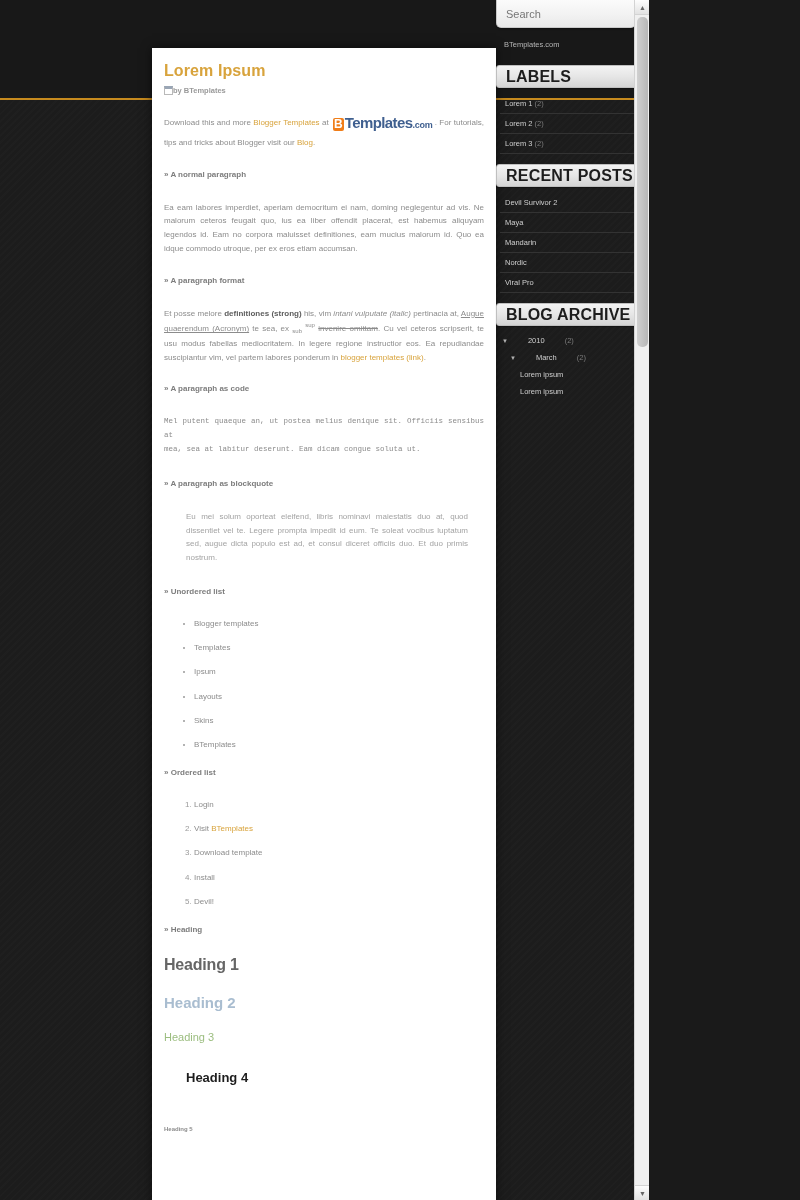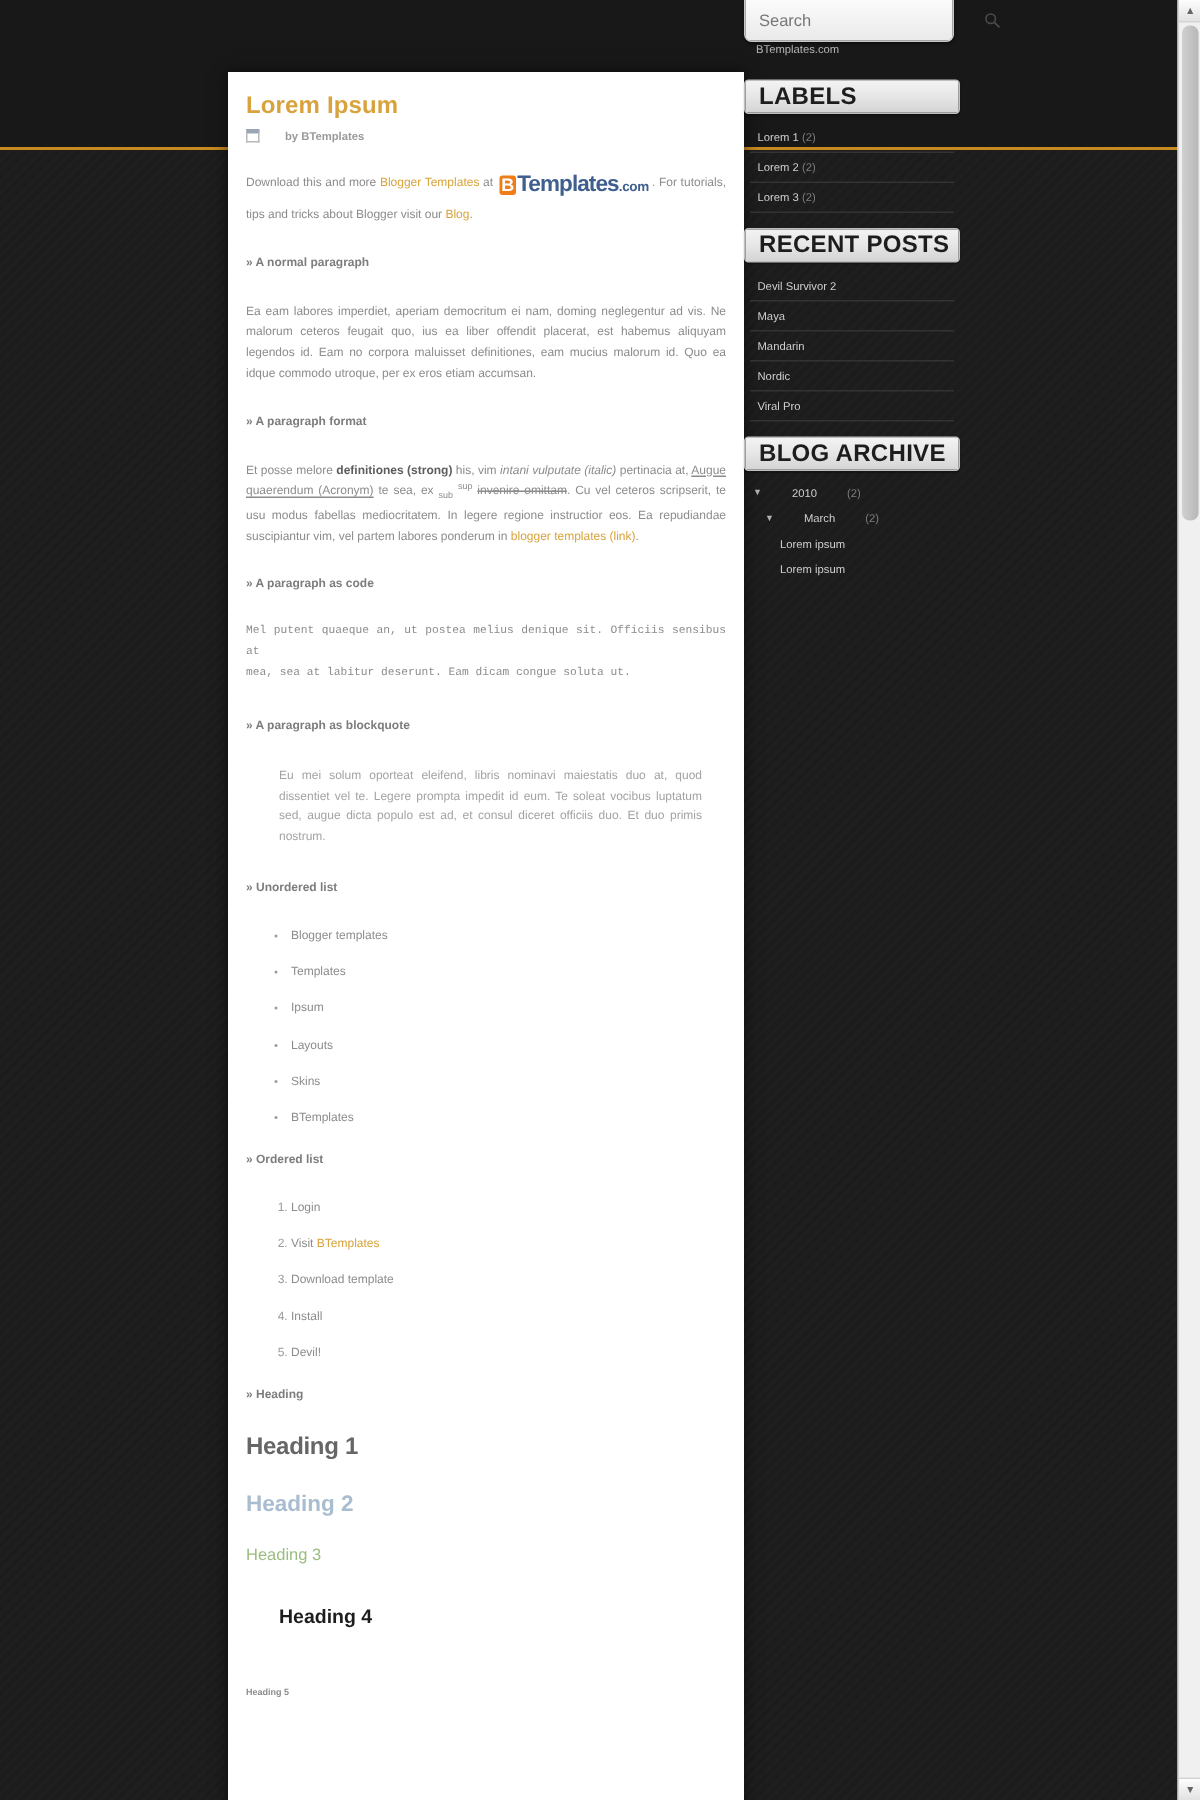--- a/index.html
+++ b/index.html
@@ -6,21 +6,21 @@
   html, body {
     margin: 0; padding: 0;
     width: 800px; height: 1200px;
     overflow: hidden;
     background: #1a1a1a;
     font-family: "Liberation Sans", sans-serif;
   }
 
   #page {
     position: relative;
-    width: 800px;
+    width: 649px;
     height: 1200px;
     background:
       repeating-linear-gradient(135deg, rgba(255,255,255,0.012) 0 2px, rgba(0,0,0,0) 2px 5px),
       #1c1c1c;
     overflow: hidden;
     text-decoration: underline;
   }
 
   
   .gold-rule {
@@ -137,21 +137,21 @@
     padding: 14px 12px 0 12px;
   }
   .post-title {
     font-size: 16px;
     font-weight: bold;
     color: #d8a33c;
     margin: 0 0 6px 0;
     letter-spacing: 0.1px;
   }
   .post-meta {
-    display: flex; align-items: center; gap: 17px;
+    display: flex; align-items: center; gap: 0;
     font-size: 7.5px; font-weight: bold; color: #9a9a9a;
     margin-bottom: 15px;
   }
   .cal-icon {
     width: 9px; height: 9px;
     background: #fff;
     border: 1px solid #b9b9b9;
     border-top: 3px solid #9aa6b5;
     display: inline-block;
     position: relative;
@@ -256,21 +256,21 @@
     font-size: 15px;
     color: #ffffff;
     font-weight: normal;
     margin: 0 0 4px 8px;
     padding-top: 27px;
     letter-spacing: 0.1px;
   }
   .blog-desc {
     font-size: 7.5px;
     color: #b6b6b6;
-    margin: 0 0 16px 8px;
+    margin: 12px 0 16px 8px;
   }
   .widget { margin-bottom: 8px; }
   .widget-head {
     background: linear-gradient(to bottom, #f3f3f3 0%, #e6e6e6 50%, #d4d4d4 100%);
     border: 1px solid #bfbfbf;
     border-radius: 3px;
     height: 23px;
     display: flex;
     align-items: center;
     padding-left: 9px;

